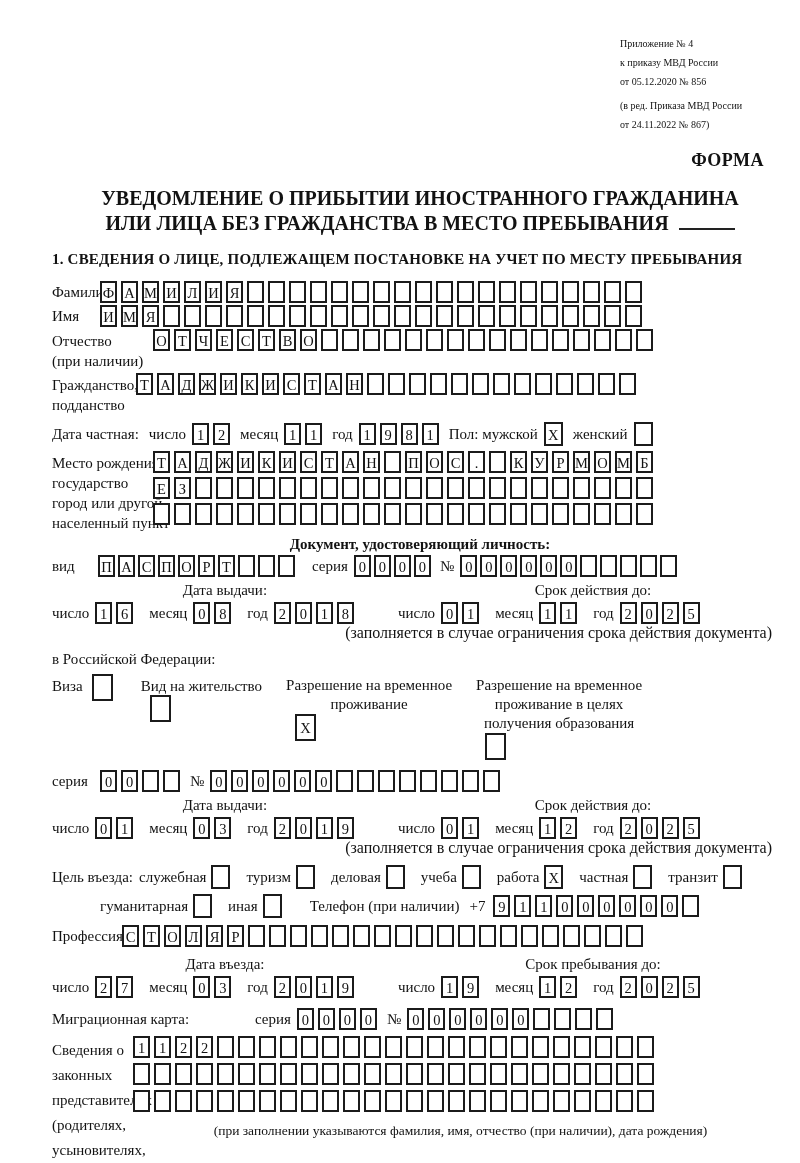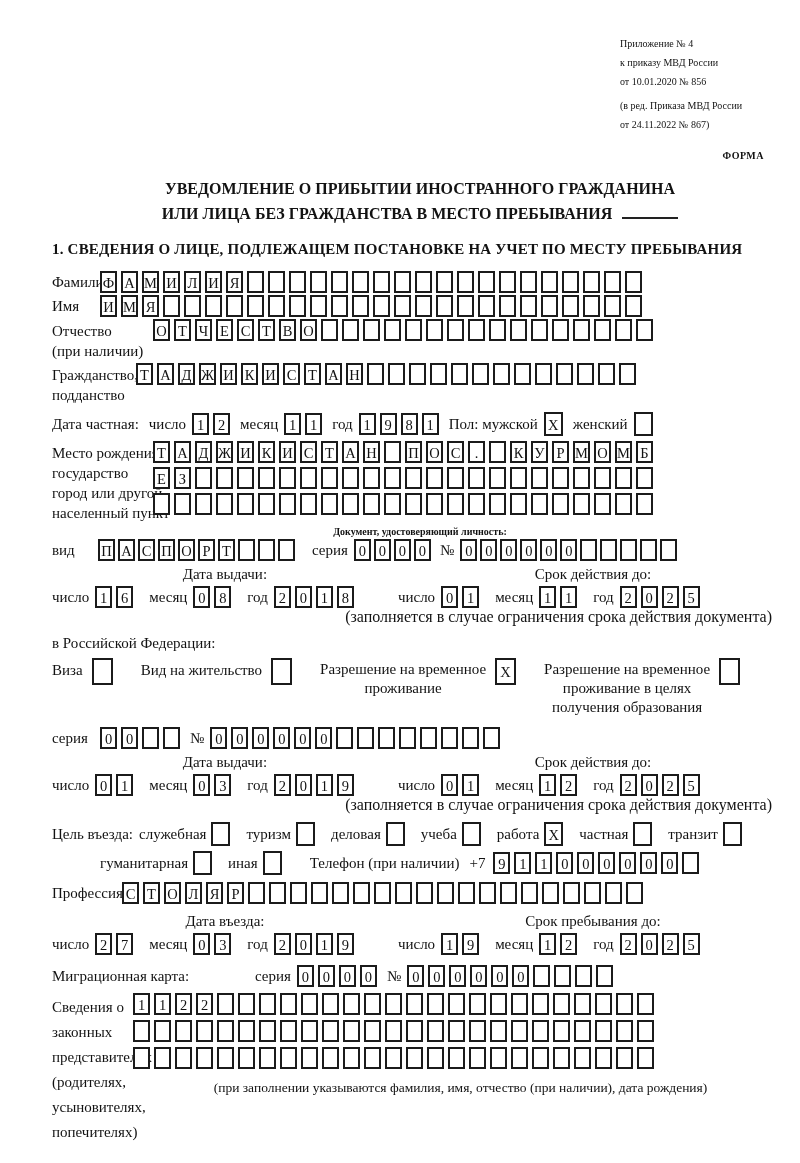--- a/index.html
+++ b/index.html
@@ -2,23 +2,23 @@
 <html><head>
 <meta charset="utf-8">
 <style>
   * { box-sizing: border-box; }
   html, body { margin:0; padding:0; background:#ffffff; }
   body { width:800px; font-family:"Liberation Serif","DejaVu Serif",serif; color:#121212; }
   .page { width:800px; height:1163px; padding:34px 12px 0 52px; overflow:hidden; position:relative; background:#fff; }
 
   .appendix { margin-left:568px; font-size:10px; line-height:19px; }
   .appendix .amend { margin-top:5px; }
-  .form-marker { text-align:right; font-weight:bold; font-size:10px; margin:16px 24px 0 0; letter-spacing:.5px; }
-
-  .title { text-align:center; font-weight:bold; font-size:16px; line-height:25px; margin-top:15px; }
+  .form-marker { text-align:right; font-weight:bold; font-size:18px; margin:16px 24px 0 0; letter-spacing:.5px; }
+
+  .title { text-align:center; font-weight:bold; font-size:20px; line-height:25px; margin-top:15px; }
   .blank { display:inline-block; width:56px; border-bottom:2.5px solid #222; height:.95em; margin-left:10px; }
 
   .sec-heading { font-weight:bold; font-size:15px; margin-top:15px; letter-spacing:.2px; }
 
   .frow { display:flex; align-items:flex-start; margin-top:2px; font-size:15px; }
   .dateline { align-items:center; }
   .lbl { flex:none; padding-top:3px; }
   .dateline .lbl { padding-top:0; }
   .w48{width:48px;} .w84{width:84px;} .w100{width:101px;} .w80{width:81px;} .w70{width:70px;} .w170{width:175px;}
   .multi { line-height:20px; padding-top:2px; }
@@ -34,52 +34,52 @@
   .stack { display:flex; flex-direction:column; gap:4px; }
   .stack.g5 { gap:5px; }
   .grow { flex:1; }
 
   .dlbl { margin:0 6px; flex:none; white-space:nowrap; }
   .dlbl.first { margin-left:0; }
   .gap14 { margin-left:14px; }
   .gap28 { margin-left:28px; }
   .dline .cells { margin-right:6px; }
 
-  .center-heading { text-align:center; font-weight:bold; font-size:10px; margin-top:3px; }
+  .center-heading { text-align:center; font-weight:bold; font-size:15px; margin-top:3px; }
 
   .date-pair { display:flex; margin-top:5px; font-size:15px; }
   .dcol.left { width:47%; }
   .dcol.right { flex:1; }
   .dhead { text-align:center; line-height:17px; margin-bottom:3px; }
   .dline { display:flex; align-items:center; }
   .validity-note { text-align:right; font-size:16px; line-height:14px; margin:2px 16px 0 0; }
 
   .para { margin-top:7px; font-size:15px; line-height:24px; }
   .rts-row { display:flex; align-items:flex-start; margin-top:3px; font-size:15px; }
   .rts-item { display:flex; align-items:flex-start; }
   .rts-item .cells { margin-left:9px; }
-  .rts-item + .rts-item { margin-left:24px; }
+  .rts-item + .rts-item { margin-left:24px;flex-direction:column; }
   .rp-lines { display:flex; flex-direction:column; text-align:center; line-height:19px; padding-top:2px; }
   .olbl { white-space:nowrap; }
   .purpose .olbl { margin:0 5px 0 12px; }
   .purpose2 { padding-left:48px; }
   .plbl { margin-right:2px; white-space:nowrap; }
   .phone-lbl { margin:0 10px 0 24px; white-space:nowrap; }
   .prefix { margin-right:8px; }
   .rep-caption { text-align:center; font-size:13.5px; margin-top:6px; }
 </style>
 </head>
 <body>
 
 <div class="page">
 
   <div class="appendix">
     <div>Приложение № 4</div>
     <div>к приказу МВД России</div>
-    <div>от 10.01.2020 № 856</div>
+    <div>от 05.12.2020 № 856</div>
     <div class="amend">
       <div>(в ред. Приказа МВД России</div>
       <div>от 24.11.2022 № 867)</div>
     </div>
   </div>
 
   <div class="form-marker">ФОРМА</div>
 
   <div class="title">
     <div>УВЕДОМЛЕНИЕ О ПРИБЫТИИ ИНОСТРАННОГО ГРАЖДАНИНА</div>

